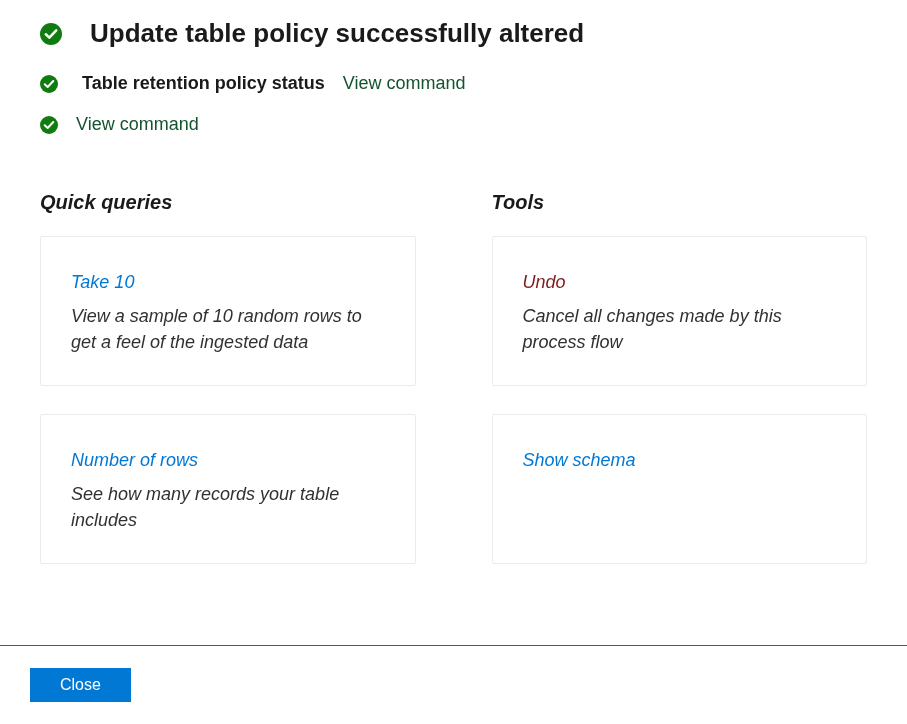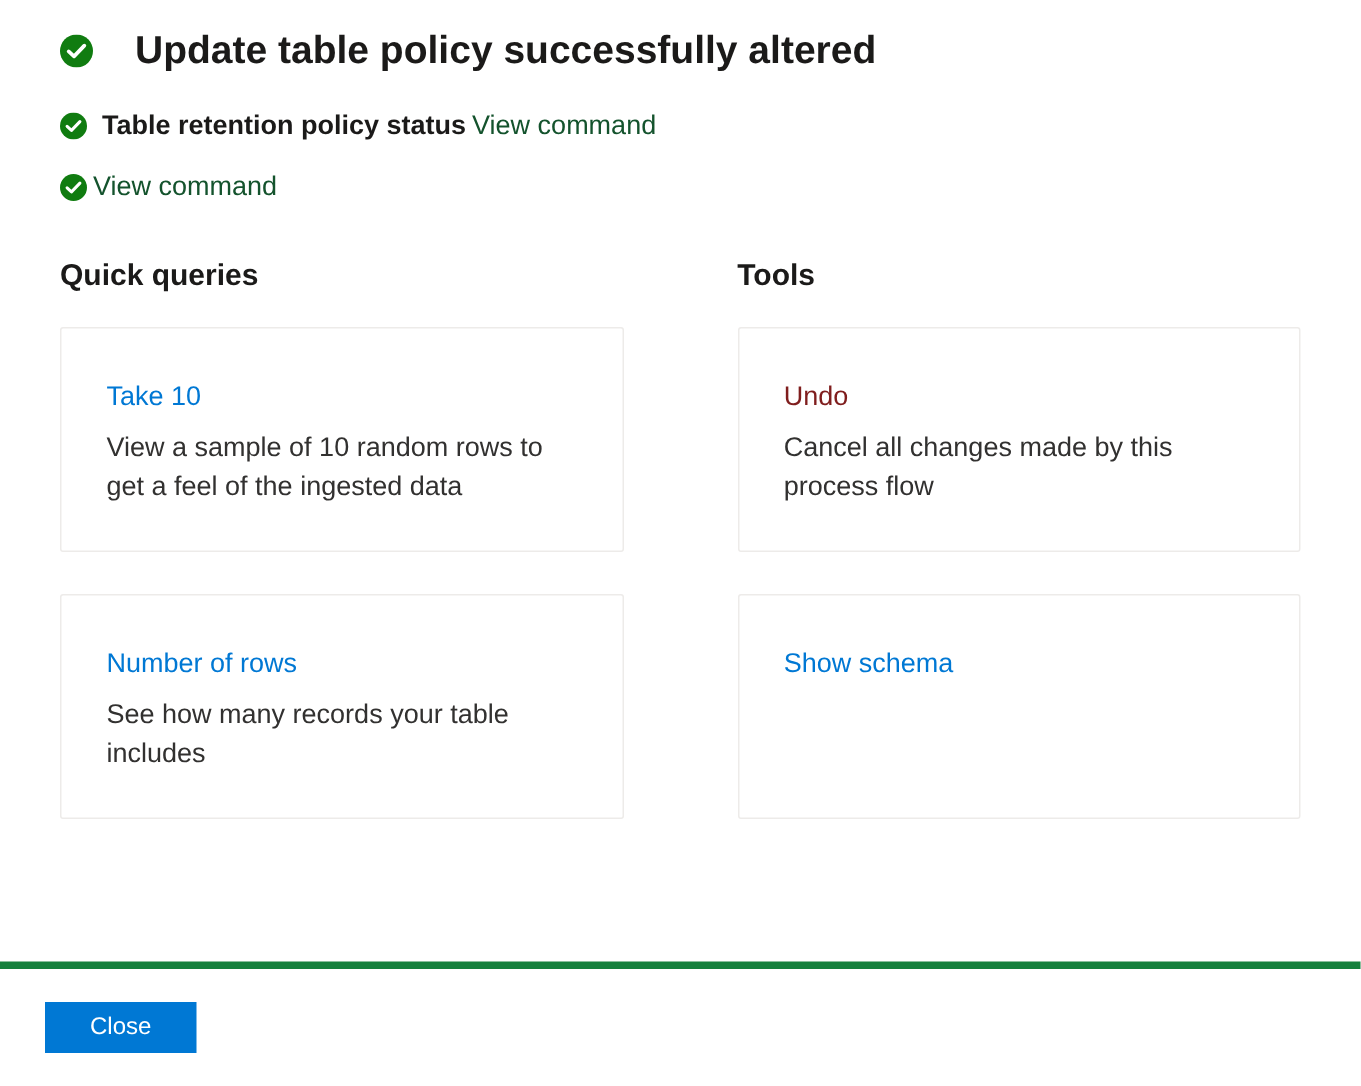--- a/index.html
+++ b/index.html
@@ -25,20 +25,21 @@
       margin-bottom: 24px;
     }
     .header-row h1 {
       font-size: 26px;
       font-weight: 600;
       color: #1b1a19;
     }
     .status-row {
       display: flex;
       align-items: center;
+      gap: 14px;
       margin-bottom: 20px;
       padding-left: 0px;
     }
     .status-row .status-text {
       font-size: 18px;
       font-weight: 600;
       color: #1b1a19;
       margin-left: 10px;
     }
     .link {
@@ -54,21 +55,22 @@
       display: block;
     }
     .check-icon-sm svg {
       width: 18px;
       height: 18px;
       display: block;
     }
     .sections {
       display: flex;
       gap: 76px;
-      margin-top: 38px;
+      margin-top: 56px;
+      font-style: italic;
     }
     .section {
       flex: 1;
     }
     .section-title {
       font-size: 20px;
       font-weight: 600;
       color: #1b1a19;
       margin-bottom: 22px;
     }
@@ -93,21 +95,21 @@
       font-size: 18px;
       font-weight: 400;
       color: #323130;
       line-height: 1.45;
     }
     .footer {
       position: absolute;
       bottom: 0;
       left: 0;
       right: 0;
-      border-top: 5px solid #15803d;
+      border-top: 1px solid #15803d;
       padding: 22px 30px 22px 30px;
     }
     .close-btn {
       background: #0078d4;
       color: #ffffff;
       border: none;
       font-size: 16px;
       font-weight: 400;
       padding: 8px 30px;
       cursor: pointer;

